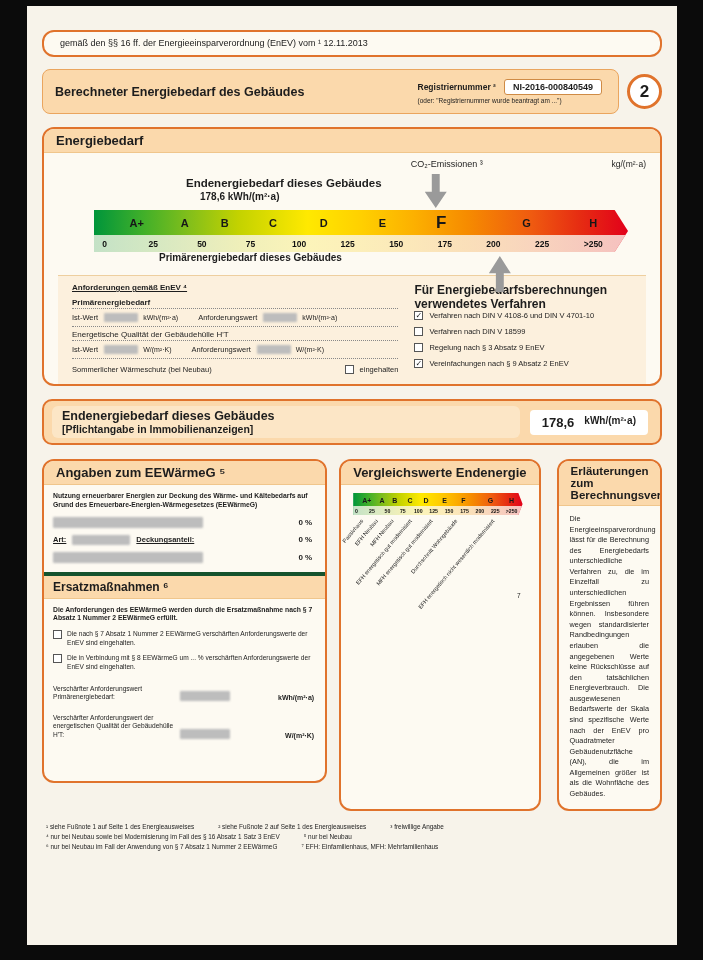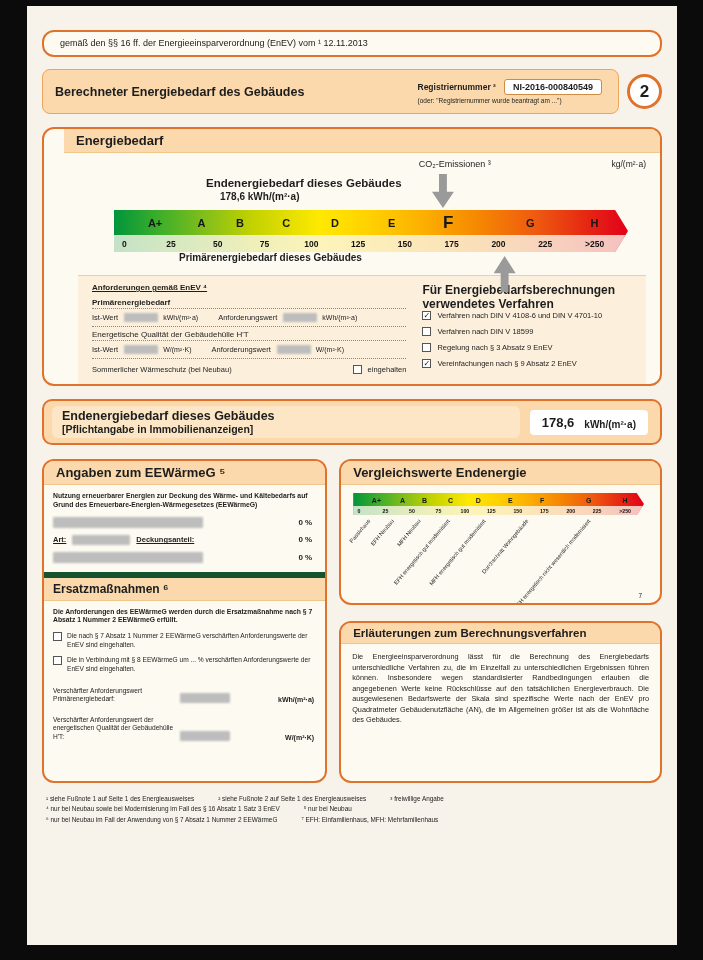--- a/index.html
+++ b/index.html
@@ -21,21 +21,21 @@
   .reg-row{display:flex;align-items:center;margin-top:12px;gap:8px;}
   .reg-bar{flex:1;background:var(--panel);border:1.5px solid #eaa55e;border-radius:8px;display:flex;align-items:center;padding:5px 12px;min-height:45px;}
   .reg-title{font-weight:bold;font-size:12.5px;flex:1;}
   .reg-block{display:grid;grid-template-columns:auto auto;column-gap:8px;align-items:center;margin-right:4px;}
   .reg-label{font-size:8.5px;font-weight:bold;}
   .reg-value-box{background:#fff;border:1px solid #cf8b45;border-radius:3px;font-size:9px;font-weight:bold;padding:2px 8px;}
   .reg-note{grid-column:1 / span 2;font-size:6.5px;margin-top:2px;}
   .page-circle{width:35px;height:35px;border:3px solid var(--accent);border-radius:50%;background:#fff;display:flex;align-items:center;justify-content:center;font-size:17px;font-weight:bold;flex:none;}
 
   .obox{border:2.5px solid var(--accent);border-radius:12px;background:#fdfaf2;overflow:hidden;}
-  .mt{margin-top:13px;padding-left:20px;}
+  .mt{margin-top:13px;}
   .box-head{background:var(--panel);padding:4px 12px;font-weight:bold;font-size:13px;border-bottom:1px solid #f0c68c;}
 
   .energie-content{padding:6px 14px 0 14px;position:relative;}
   .co2-row{display:flex;font-size:9px;}
   .co2-label{margin-left:60%;}
   .co2-unit{margin-left:auto;font-size:8.5px;}
   .end-label{font-size:11.5px;font-weight:bold;margin:8px 0 2px 128px;}
   .end-value{font-size:10px;font-weight:bold;margin-left:142px;}
   .band-wrap{position:relative;margin:8px 18px 0 36px;}
   .band{clip-path:polygon(0 0,97.5% 0,100% 50%,97.5% 100%,0 100%);}
@@ -62,37 +62,37 @@
   .blur.s{width:34px;height:9px;margin-right:5px;}
   .sommer-row{display:flex;align-items:center;gap:6px;padding-top:6px;font-size:7.5px;}
   .cb{display:inline-flex;width:9px;height:9px;border:1px solid #555;background:#fff;font-size:8px;line-height:8px;align-items:center;justify-content:center;flex:none;}
   .vf-heading{font-weight:bold;font-size:12px;}
   .vf-row{display:flex;gap:6px;align-items:flex-start;margin-bottom:7px;font-size:7.5px;line-height:1.2;}
 
   .pflicht-bar{margin-top:13px;border:2.5px solid var(--accent);border-radius:10px;background:var(--panel);padding:5px 8px;display:flex;align-items:center;gap:10px;}
   .pflicht-left{flex:1;background:#fce6c6;border-radius:6px;padding:3px 10px;}
   .pl1{font-weight:bold;font-size:12.5px;}
   .pl2{font-size:10.5px;font-weight:bold;}
-  .pflicht-value-box{background:#fff;border-radius:4px;padding:5px 12px;display:flex;align-items:flex-end;gap:10px;margin-right:4px;}
+  .pflicht-value-box{background:#fff;border-radius:4px;padding:5px 12px;display:flex;align-items:flex-start;gap:10px;margin-right:4px;}
   .pv{font-size:13px;font-weight:bold;}
   .pu{font-size:10px;font-weight:bold;}
 
   .cols{display:flex;gap:12px;margin-top:14px;align-items:stretch;}
   .col-left{width:46%;}
-  .col-right{flex:1;display:flex;flex-direction:column;gap:16px;}
+  .col-right{flex:1;display:flex;gap:16px;}
   .ee-box{height:324px;}
   .ee-content{padding:7px 9px 0 9px;font-size:6.8px;}
   .ee-intro{font-weight:bold;line-height:1.3;}
   .ee-row{display:flex;align-items:center;gap:6px;margin-top:7px;}
   .blur.w1{width:150px;height:11px;}
   .blur.w2{width:58px;height:10px;}
   .blur.w3{width:50px;height:10px;}
   .ee-val{margin-left:auto;font-weight:bold;font-size:8px;padding-right:4px;}
   .ee-lab{font-weight:bold;font-size:7.5px;text-decoration:underline;}
-  .ee-subhead{background:var(--panel);font-weight:bold;font-size:12px;padding:4px 9px;margin:9px -9px 7px -9px;border-top:6px solid #14532d;border-bottom:1px solid #f0c68c;}
+  .ee-subhead{background:var(--panel);font-weight:bold;font-size:12px;padding:4px 9px;margin:9px -9px 7px -9px;border-top:4px solid #14532d;border-bottom:1px solid #f0c68c;}
   .ee-para{font-weight:bold;line-height:1.3;}
   .ee-check{display:flex;gap:5px;margin-top:7px;line-height:1.3;font-size:6.6px;}
   .ee-req{display:flex;align-items:flex-end;gap:6px;margin-top:13px;font-size:6.6px;}
   .ee-req-label{width:46%;line-height:1.25;}
   .ee-unit{font-size:7px;font-weight:bold;margin-left:auto;padding-right:2px;}
 
   .vx-content{padding:8px 10px 2px 10px;position:relative;}
   .mini-band-wrap{margin:0 6px 0 2px;}
   .mini-letters{position:relative;height:13px;background:var(--grad);}
   .mini-ticks{position:relative;height:9px;background:var(--wash),var(--grad);}

